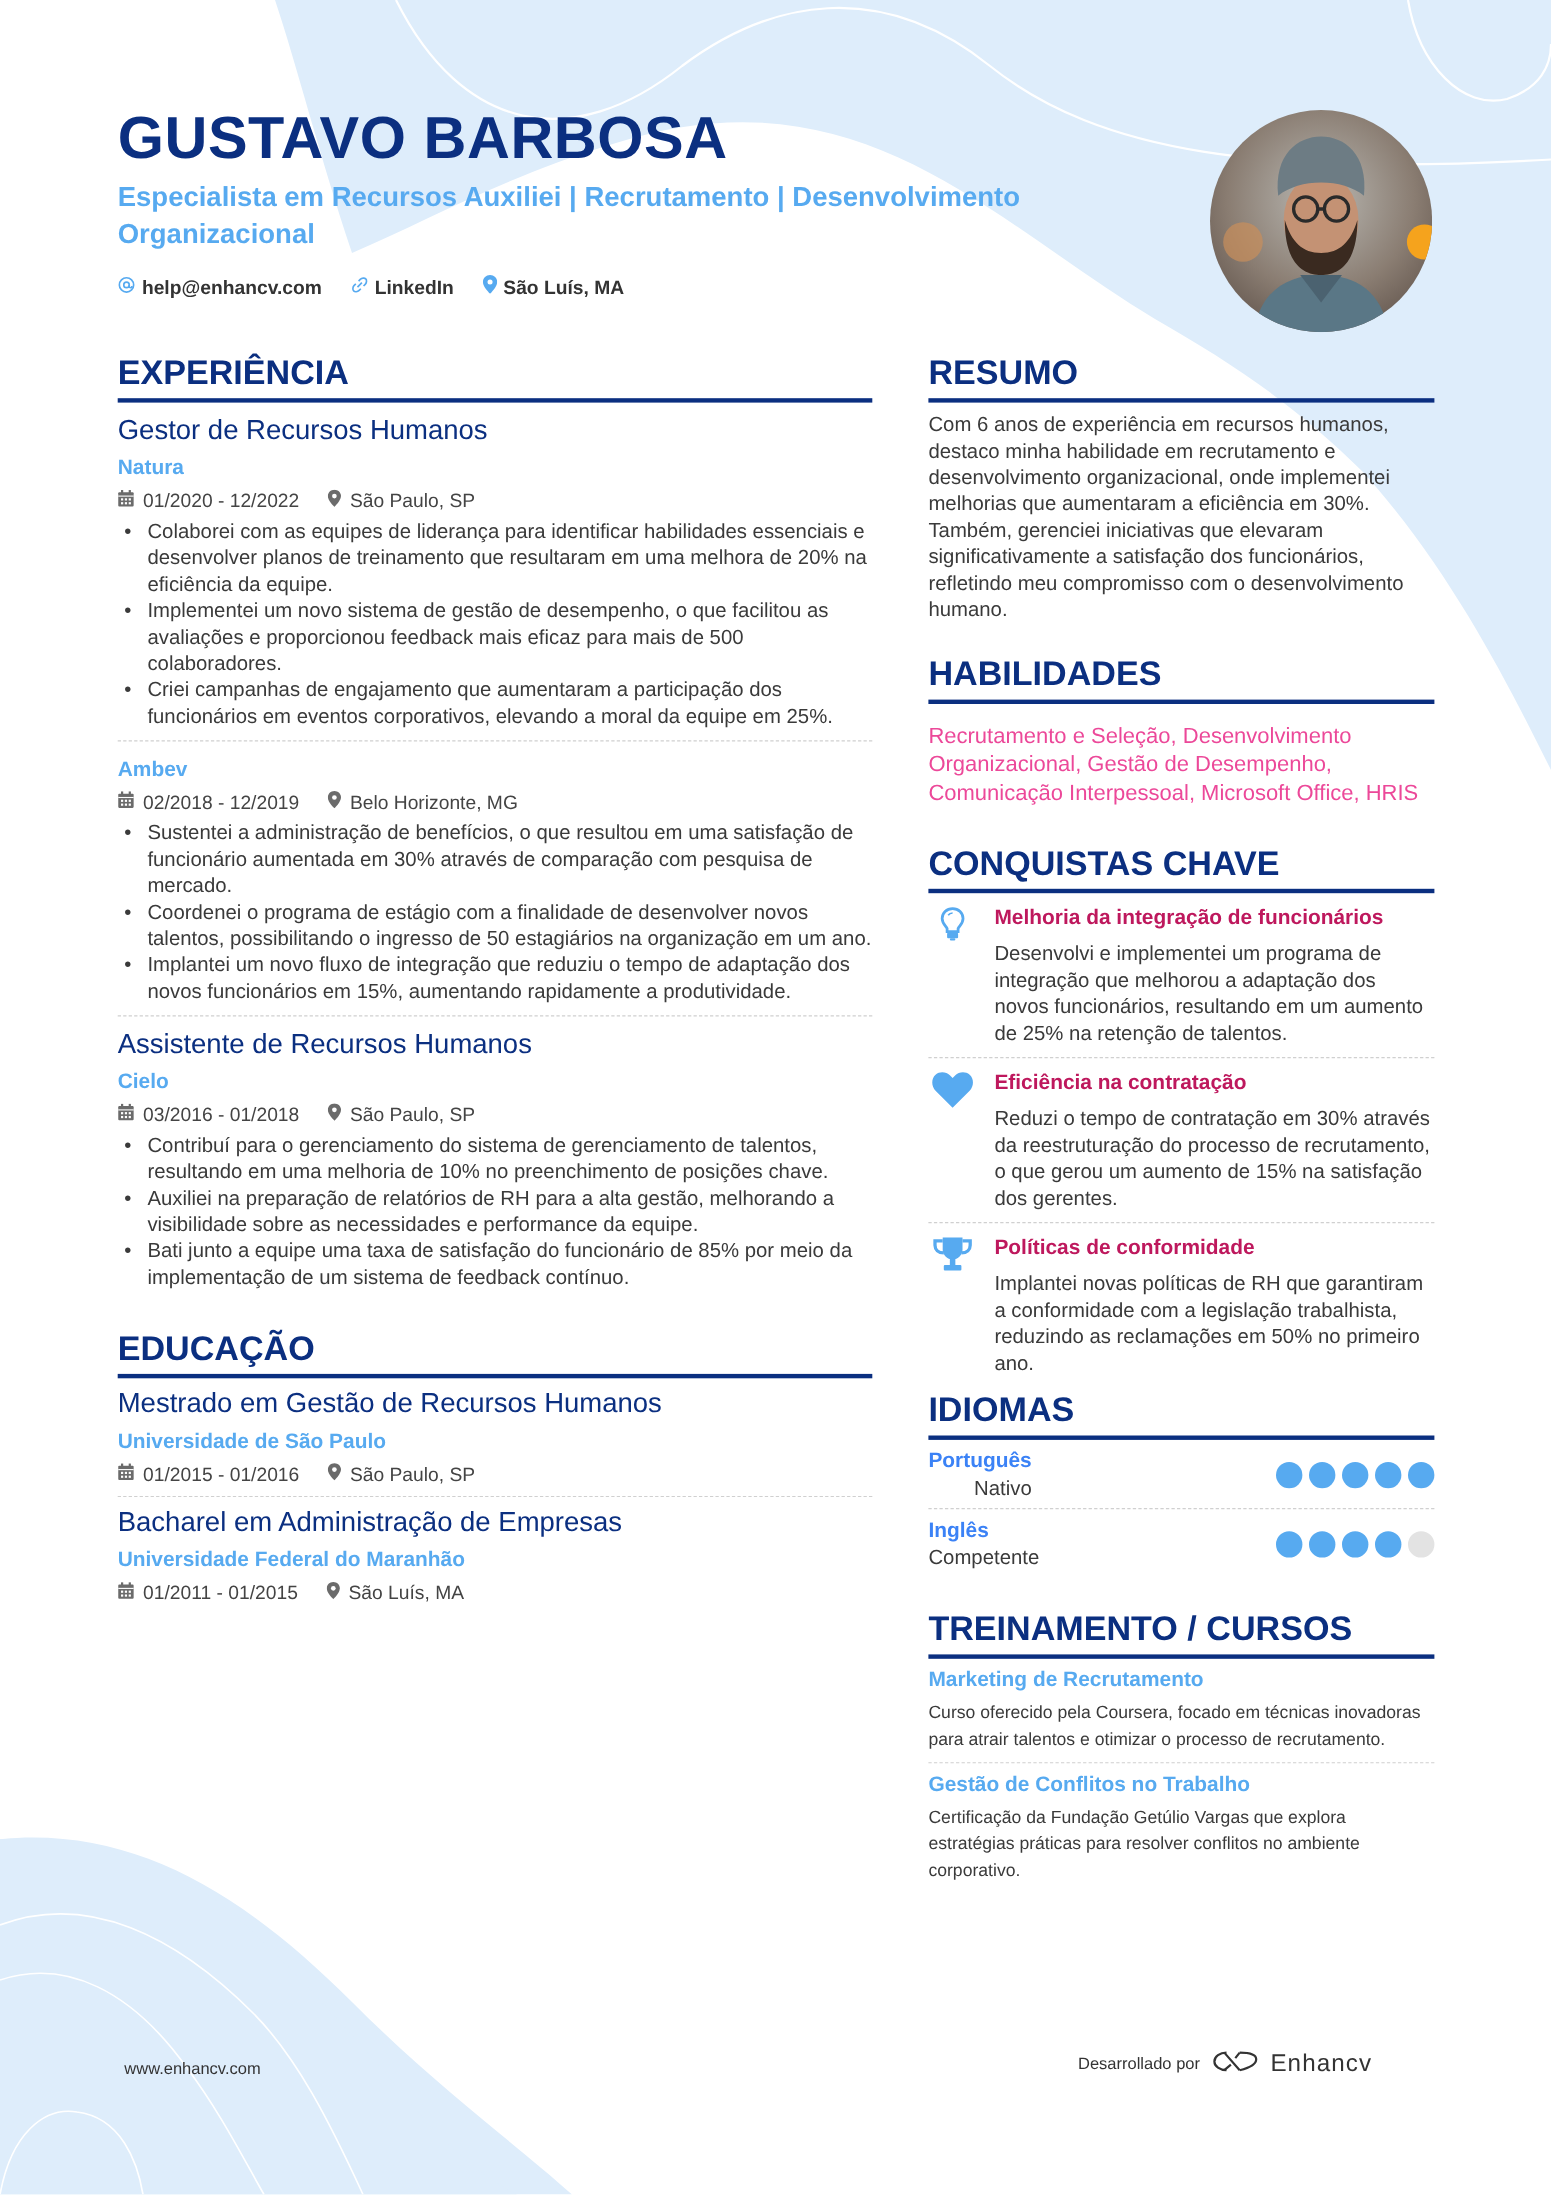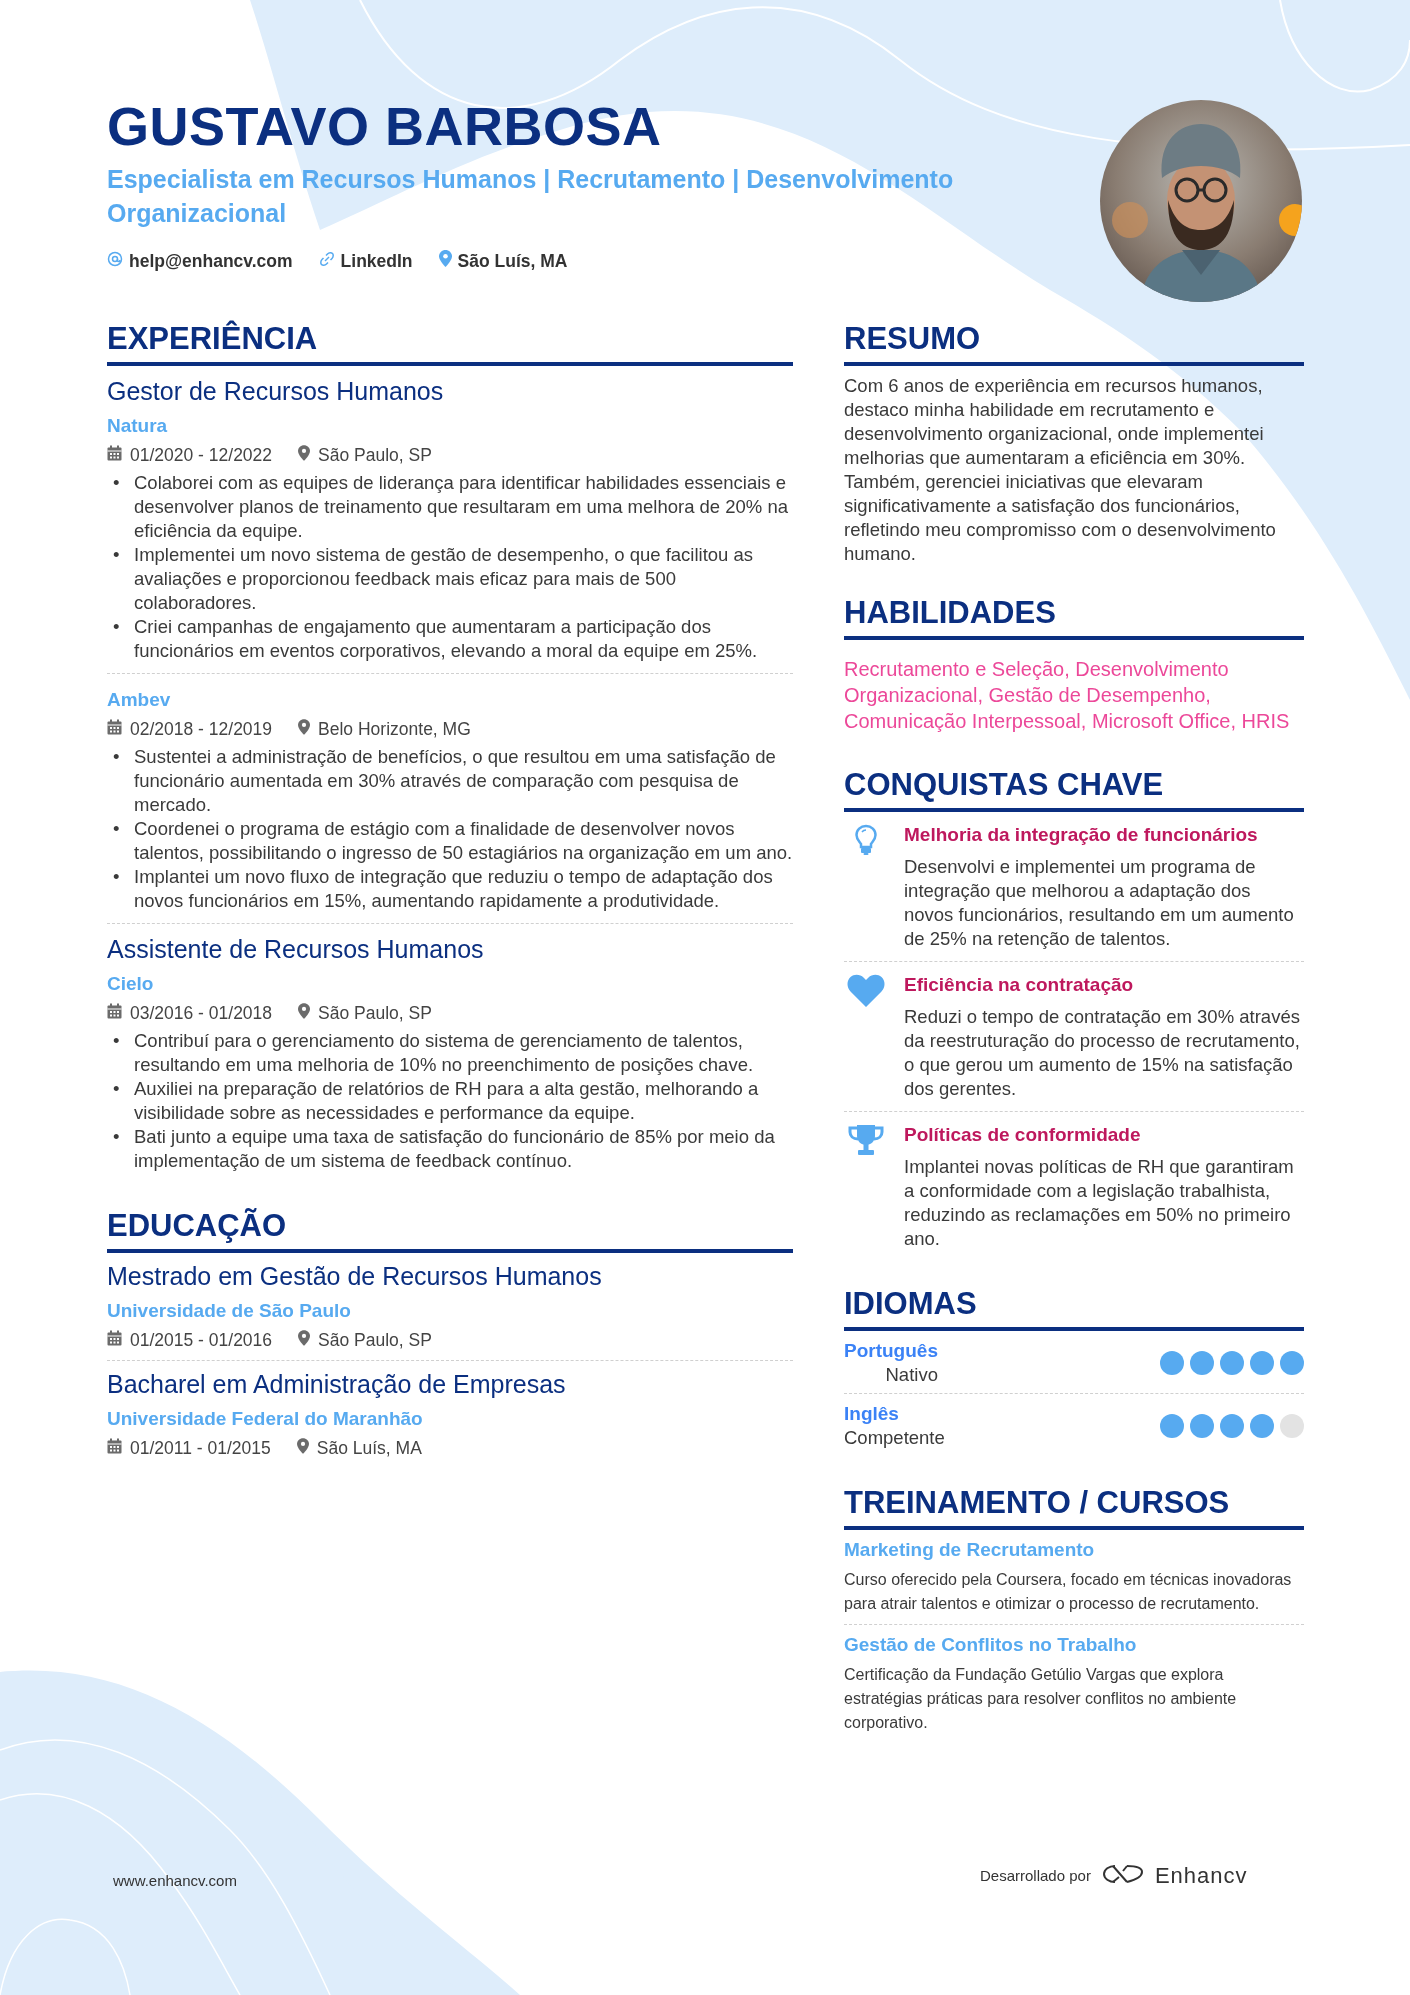--- a/index.html
+++ b/index.html
@@ -76,21 +76,21 @@
   <path d="M0,1672 C60,1668 130,1680 200,1730 C260,1780 330,1860 380,1920 C410,1955 440,1980 470,1995 L0,1995 Z" fill="#deedfb"></path>
   <path d="M0,1750 C80,1720 160,1760 230,1830 C270,1870 300,1930 330,1995" fill="none" stroke="#ffffff" stroke-width="1.5"></path>
   <path d="M0,1800 C60,1780 120,1810 170,1880 C200,1920 220,1960 240,1995" fill="none" stroke="#ffffff" stroke-width="1.5"></path>
   <path d="M0,1995 C10,1940 40,1915 70,1920 C110,1925 125,1965 130,1995" fill="none" stroke="#ffffff" stroke-width="1.5"></path>
 </svg>
 
 <div class="page">
 
   <div class="header">
     <div class="name">GUSTAVO BARBOSA</div>
-    <div class="title">Especialista em Recursos Humanos | Recrutamento | Desenvolvimento Organizacional</div>
+    <div class="title">Especialista em Recursos Auxiliei | Recrutamento | Desenvolvimento Organizacional</div>
     <div class="contacts">
       <div class="contact">
         <span>
           <svg width="16" height="16" viewBox="0 0 16 16">
               <circle cx="8" cy="8" r="6.5" fill="none" stroke="#57aaf0" stroke-width="1.5"></circle>
               <circle cx="8" cy="8" r="2.5" fill="none" stroke="#57aaf0" stroke-width="1.5"></circle>
               <path d="M10.5,8 L10.5,9.5 C10.5,11 13,11 13,9" fill="none" stroke="#57aaf0" stroke-width="1.5"></path>
             </svg>
         </span>
         <span>help@enhancv.com</span>
@@ -360,21 +360,21 @@
               <rect x="10" y="26" width="16" height="5" rx="1" fill="#57aaf0"></rect>
             </svg>
         </div>
         <div>
           <div class="ach-title">Políticas de conformidade</div>
           <div class="ach-desc">Implantei novas políticas de RH que garantiram a conformidade com a legislação trabalhista, reduzindo as reclamações em 50% no primeiro ano.</div>
         </div>
       </div>
     </section>
 
-    <section style="margin-top: 22px;">
+    <section style="">
       <div class="section-title">IDIOMAS</div>
 
       <div class="lang">
         <div>
           <div class="lang-name">Português</div>
           <div class="lang-level">Nativo</div>
         </div>
         <div class="dots">
           <span class="dot"></span>
           <span class="dot"></span>

